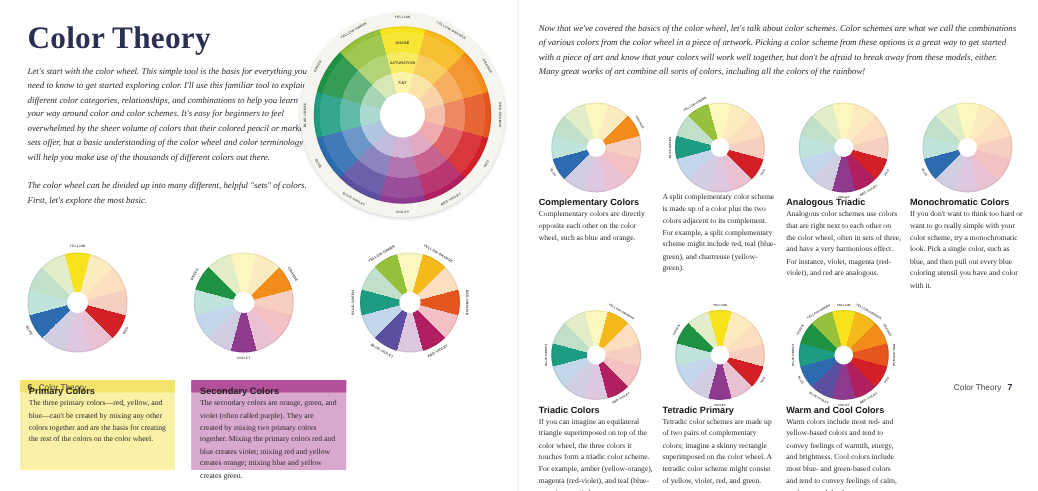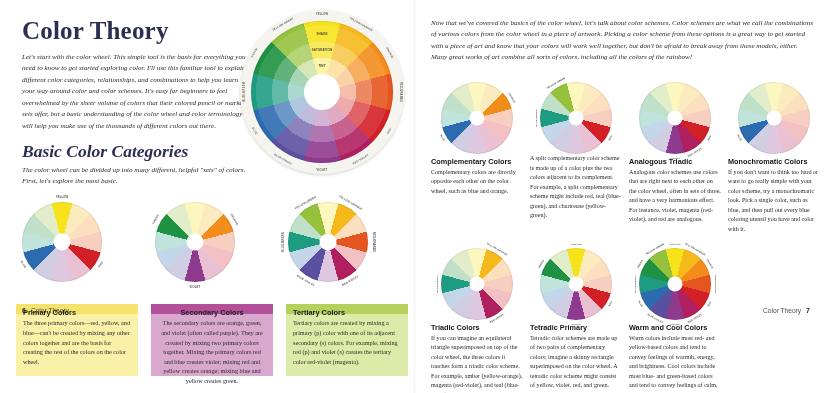--- a/index.html
+++ b/index.html
@@ -126,21 +126,20 @@
 
 <div class="spread">
 
   <div class="page page-left">
 
     <h1 class="title">Color Theory</h1>
 
     <p class="body intro">Let's start with the color wheel. This simple tool is the basis for everything you need to know to get started exploring color. I'll use this familiar tool to explain different color categories, relationships, and combinations to help you learn your way around color and color schemes. It's easy for beginners to feel overwhelmed by the sheer volume of colors that their colored pencil or marker sets offer, but a basic understanding of the color wheel and color terminology will help you make use of the thousands of different colors out there.</p>
 
     <div style="height:11px"></div>
-    <h2 class="section">Basic Color Categories</h2>
     <p class="body sub-note">The color wheel can be divided up into many different, helpful "sets" of colors. First, let's explore the most basic.</p>
 
     <div class="hero-wrap">
       <div class="hero-outer"></div>
       <div class="wheel hero-wheel" id="hero-wheel">
         <div class="ring" id="hero-ring" style="background: conic-gradient(rgb(246, 227, 28) 0deg, rgb(246, 227, 28) 15deg, rgb(246, 185, 27) 15deg, rgb(246, 185, 27) 45deg, rgb(242, 140, 27) 45deg, rgb(242, 140, 27) 75deg, rgb(228, 85, 31) 75deg, rgb(228, 85, 31) 105deg, rgb(211, 32, 39) 105deg, rgb(211, 32, 39) 135deg, rgb(176, 32, 96) 135deg, rgb(176, 32, 96) 165deg, rgb(142, 58, 142) 165deg, rgb(142, 58, 142) 195deg, rgb(91, 79, 160) 195deg, rgb(91, 79, 160) 225deg, rgb(45, 107, 176) 225deg, rgb(45, 107, 176) 255deg, rgb(30, 156, 130) 255deg, rgb(30, 156, 130) 285deg, rgb(30, 145, 66) 285deg, rgb(30, 145, 66) 315deg, rgb(149, 193, 61) 315deg, rgb(149, 193, 61) 345deg, rgb(246, 227, 28) 345deg, rgb(246, 227, 28) 360deg);"></div>
           <div class="ring" style="background: radial-gradient(circle, rgba(255, 255, 255, 0.62) 0px, rgba(255, 255, 255, 0.62) 34%, rgba(255, 255, 255, 0.3) 34%, rgba(255, 255, 255, 0.3) 50%, rgba(255, 255, 255, 0.1) 50%, rgba(255, 255, 255, 0.1) 66%, rgba(255, 255, 255, 0) 66%, rgba(255, 255, 255, 0) 100%);"></div>
         <div class="rimband"></div>
         <div class="hub hero-hub"></div>
       </div>
@@ -206,29 +205,24 @@
           </div>
         </div>
       </div>
 
     <div class="cards" id="cards">
         <div class="card" style="background: rgb(251, 240, 168);">
           <div class="bar" style="background: rgb(246, 227, 107);"></div>
           <h3>Primary Colors</h3>
           <p>The three primary colors—red, yellow, and blue—can't be created by mixing any other colors together and are the basis for creating the rest of the colors on the color wheel.</p>
         </div>
-        <div class="card" style="background: rgb(217, 168, 206); text-align: center;">
+        <div class="card" style="background: rgb(217, 168, 206);">
           <div class="bar" style="background: rgb(178, 80, 154);"></div>
           <h3>Secondary Colors</h3>
           <p>The secondary colors are orange, green, and violet (often called purple). They are created by mixing two primary colors together. Mixing the primary colors red and blue creates violet; mixing red and yellow creates orange; mixing blue and yellow creates green.</p>
-        </div>
-        <div class="card" style="background: rgb(221, 235, 168);">
-          <div class="bar" style="background: rgb(182, 208, 94);"></div>
-          <h3>Tertiary Colors</h3>
-          <p>Tertiary colors are created by mixing a primary (p) color with one of its adjacent secondary (s) colors. For example, mixing red (p) and violet (s) creates the tertiary color red-violet (magenta).</p>
         </div>
       </div>
 
     <div class="footer-left">
       <span class="pgnum">6</span>
       <span>Color Theory</span>
     </div>
   </div>
 
   <div class="gutter"></div>

